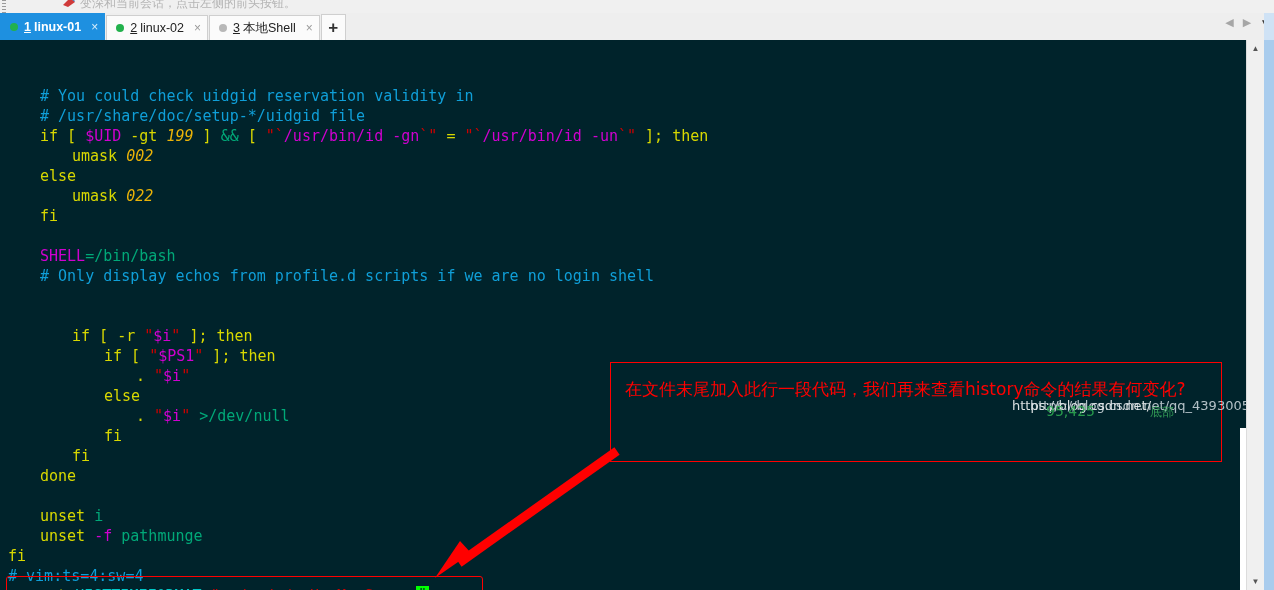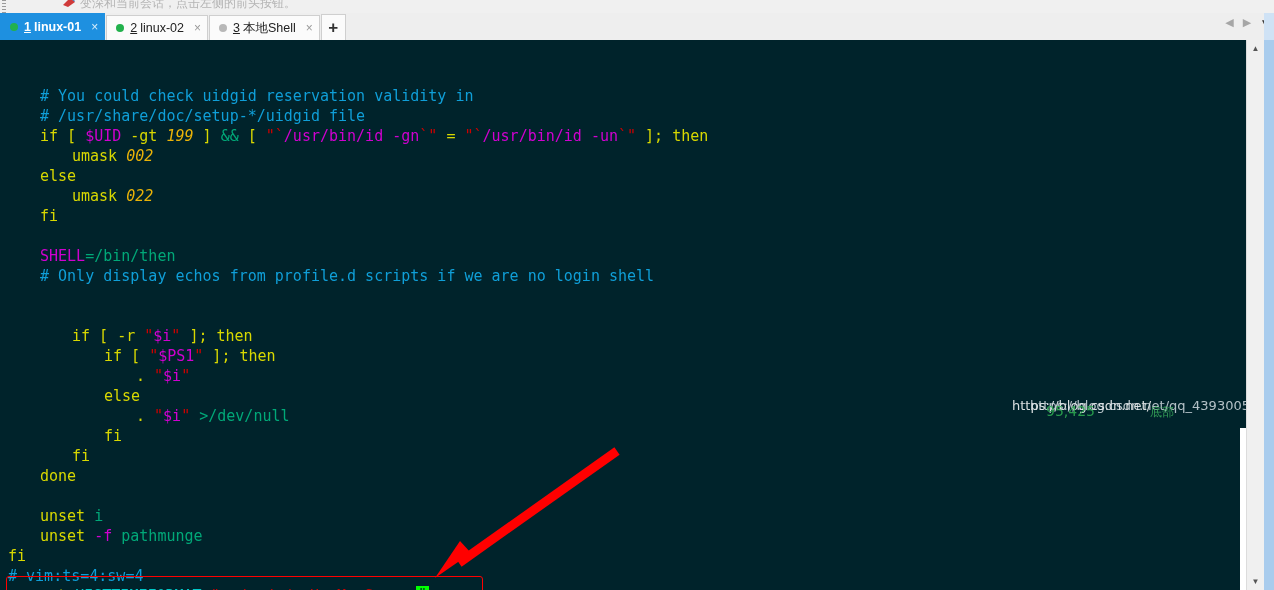--- a/index.html
+++ b/index.html
@@ -216,21 +216,21 @@
 
   <div class="term-wrap">
     <div class="term" id="term">
         <div class="term-line" style="top: 46px; left: 40px;"><span class="c-comment"># You could check uidgid reservation validity in</span></div>
         <div class="term-line" style="top: 66px; left: 40px;"><span class="c-comment"># /usr/share/doc/setup-*/uidgid file</span></div>
         <div class="term-line" style="top: 86px; left: 40px;"><span class="c-kw">if</span><span class="c-yellow"> [ </span><span class="c-var">$UID</span><span class="c-yellow"> -gt </span><span class="c-num">199</span><span class="c-yellow"> ] </span><span class="c-op">&amp;&amp;</span><span class="c-yellow"> [ </span><span class="c-str">"`</span><span class="c-var">/usr/bin/id -gn</span><span class="c-str">`"</span><span class="c-yellow"> = </span><span class="c-str">"`</span><span class="c-var">/usr/bin/id -un</span><span class="c-str">`"</span><span class="c-yellow"> ]; </span><span class="c-kw">then</span></div>
         <div class="term-line" style="top: 106px; left: 72px;"><span class="c-yellow">umask </span><span class="c-num">002</span></div>
         <div class="term-line" style="top: 126px; left: 40px;"><span class="c-kw">else</span></div>
         <div class="term-line" style="top: 146px; left: 72px;"><span class="c-yellow">umask </span><span class="c-num">022</span></div>
         <div class="term-line" style="top: 166px; left: 40px;"><span class="c-kw">fi</span></div>
-        <div class="term-line" style="top: 206px; left: 40px;"><span class="c-var">SHELL</span><span class="c-op">=/bin/then</span></div>
+        <div class="term-line" style="top: 206px; left: 40px;"><span class="c-var">SHELL</span><span class="c-op">=/bin/bash</span></div>
         <div class="term-line" style="top: 226px; left: 40px;"><span class="c-comment"># Only display echos from profile.d scripts if we are no login shell</span></div>
         <div class="term-line" style="top: 286px; left: 72px;"><span class="c-kw">if</span><span class="c-yellow"> [ -r </span><span class="c-str">"</span><span class="c-var">$i</span><span class="c-str">"</span><span class="c-yellow"> ]; </span><span class="c-kw">then</span></div>
         <div class="term-line" style="top: 306px; left: 104px;"><span class="c-kw">if</span><span class="c-yellow"> [ </span><span class="c-str">"</span><span class="c-var">$PS1</span><span class="c-str">"</span><span class="c-yellow"> ]; </span><span class="c-kw">then</span></div>
         <div class="term-line" style="top: 326px; left: 136px;"><span class="c-yellow">. </span><span class="c-str">"</span><span class="c-var">$i</span><span class="c-str">"</span></div>
         <div class="term-line" style="top: 346px; left: 104px;"><span class="c-kw">else</span></div>
         <div class="term-line" style="top: 366px; left: 136px;"><span class="c-yellow">. </span><span class="c-str">"</span><span class="c-var">$i</span><span class="c-str">"</span><span class="c-op"> &gt;</span><span class="c-op">/dev/null</span></div>
         <div class="term-line" style="top: 386px; left: 104px;"><span class="c-kw">fi</span></div>
         <div class="term-line" style="top: 406px; left: 72px;"><span class="c-kw">fi</span></div>
         <div class="term-line" style="top: 426px; left: 40px;"><span class="c-kw">done</span></div>
         <div class="term-line" style="top: 466px; left: 40px;"><span class="c-yellow">unset</span><span class="c-op"> i</span></div>
@@ -239,20 +239,23 @@
         <div class="term-line" style="top: 526px; left: 8px;"><span class="c-comment"># vim:ts=4:sw=4</span></div>
         <div class="term-line" style="top: 546px; left: 12px;"><span class="c-yellow">export</span><span class="c-id"> HISTTIMEFORMAT=</span><span class="c-str">"%y/%m/%d %H:%M:%S </span></div>
       </div>
 
     <div class="cursor">
       <span class="cursor-ch">"</span>
     </div>
 
     <div class="cmd-box"></div>
 
+    <div class="anno-box">
+      <div class="anno-text">在文件末尾加入此行一段代码，我们再来查看history命令的结果有何变化?</div>
+    </div>
 
     <svg class="arrow-svg" viewBox="0 0 200 135">
       <line x1="192" y1="6" x2="34" y2="118" stroke="#ff0000" stroke-width="9"></line>
       <polygon points="10,133 46,108 35,96" fill="#ff0000"></polygon>
     </svg>
 
     <div class="watermark">
       <div class="wm-line wm-a">https://blog.csdn.net/</div>
       <div class="wm-line wm-b">https://blog.csdn.net/qq_43930056</div>
       <div class="wm-line wm-c">95,425</div>

